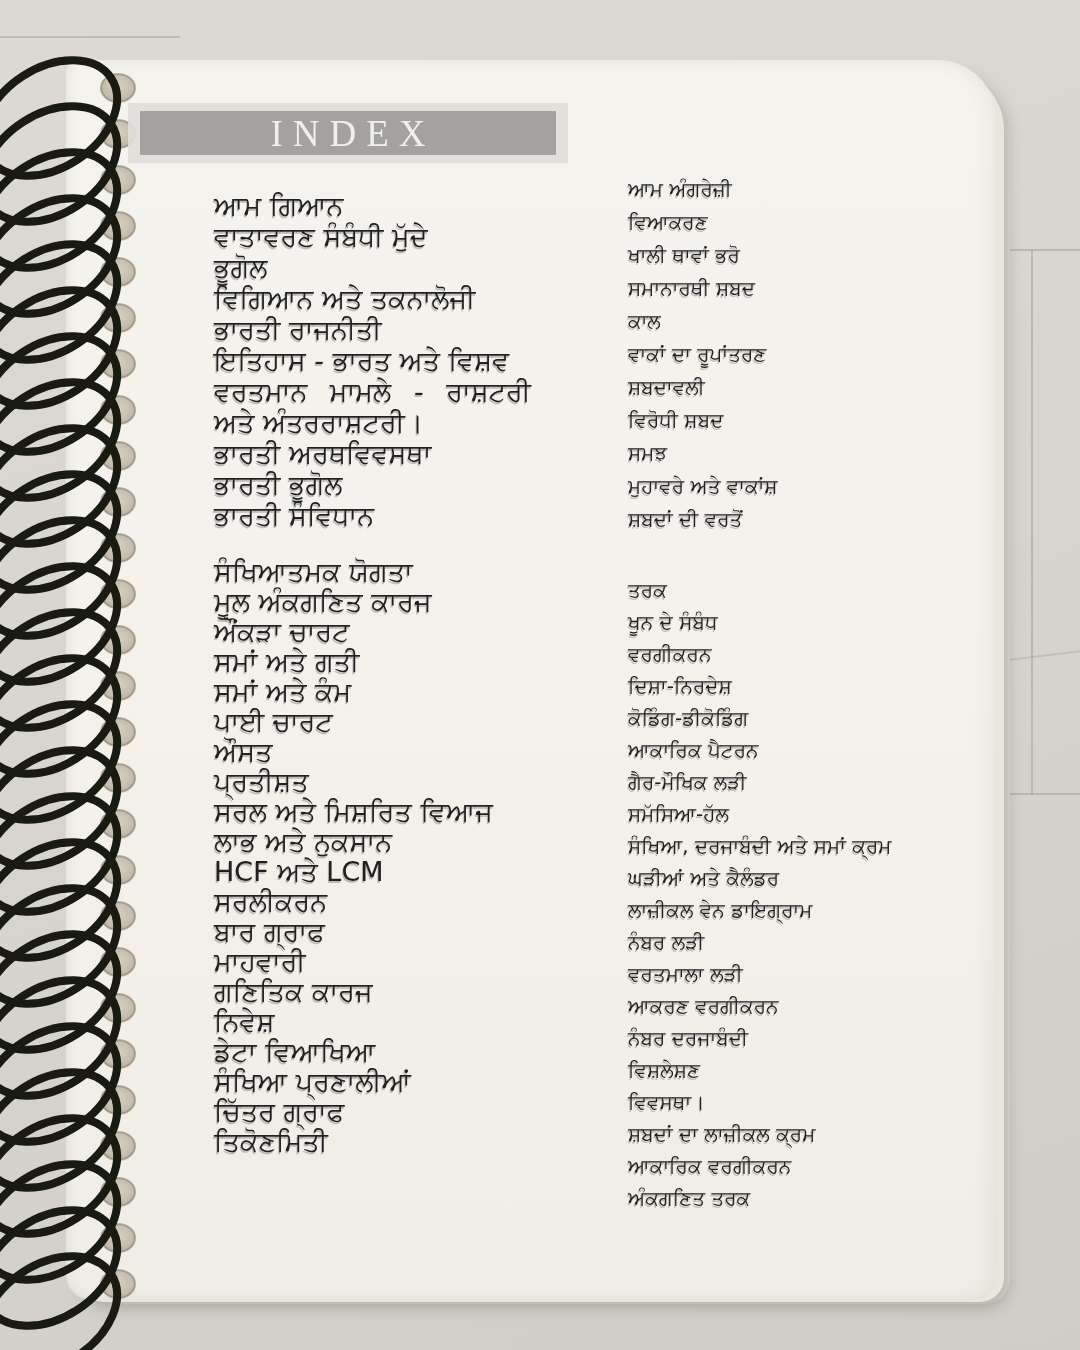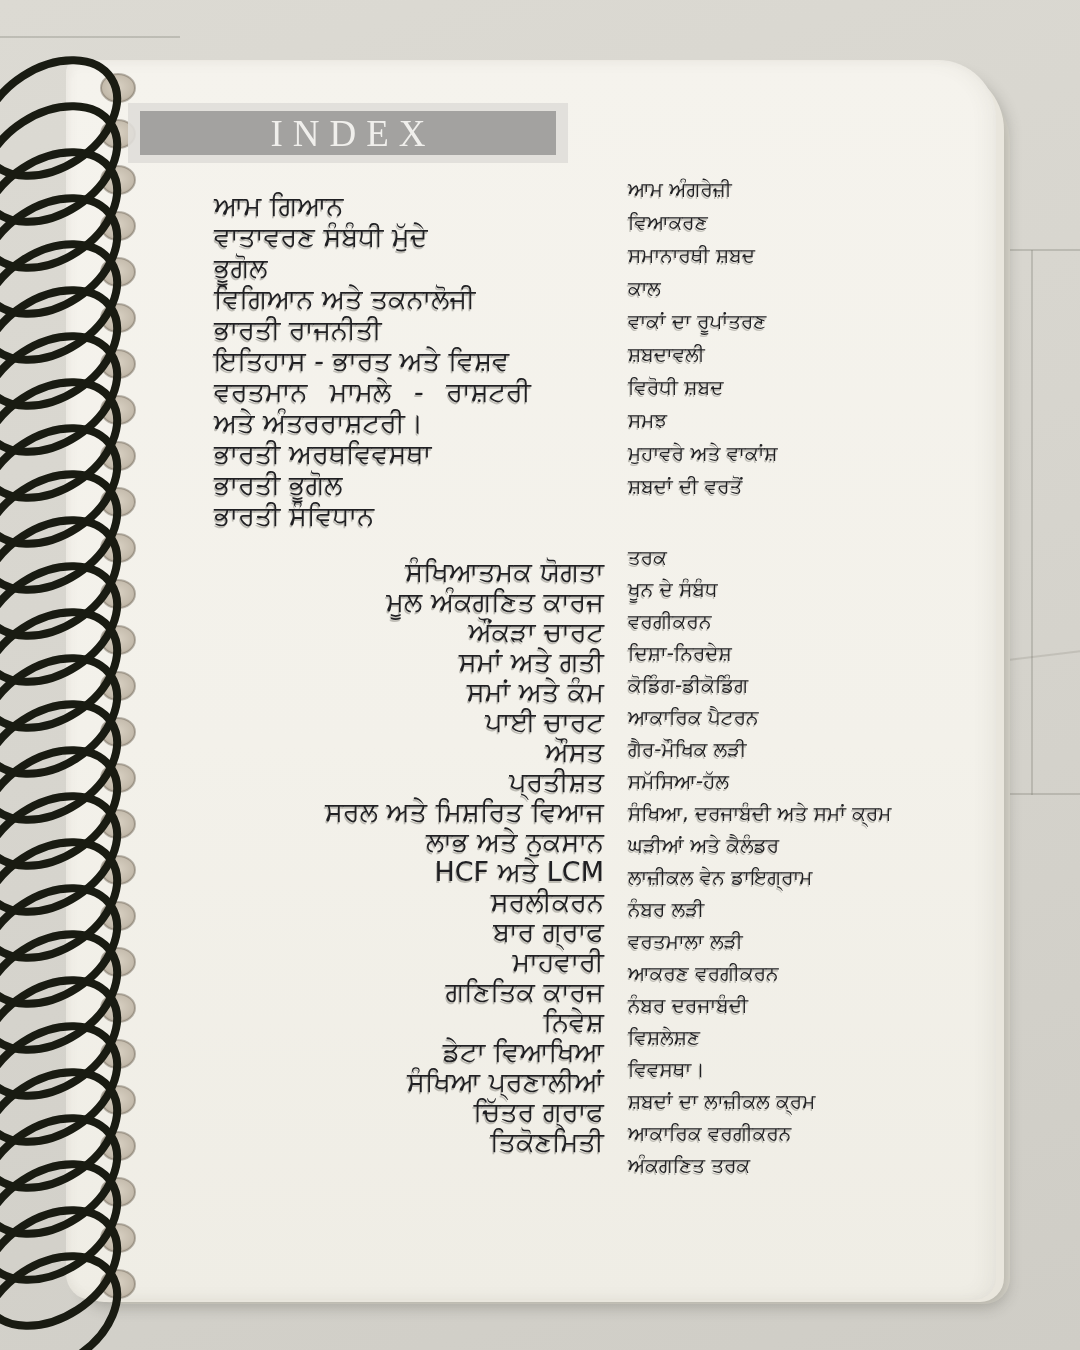--- a/index.html
+++ b/index.html
@@ -49,21 +49,21 @@
     letter-spacing:10px; padding-left:10px; line-height:1;
   }
 
   
   .col { position:absolute; color:#202023; font-weight:normal;
     text-shadow:-1px 2px 0 rgba(138,136,128,0.5);margin-left:28px; }
   .col-left  { left:186px; top:190px; width:390px; font-size:27px; }
   .col-right { left:600px; top:173px; width:440px; font-size:20px; }
   .col-left  .section.s1 .line { line-height:31px; }
   .col-left  .section.s2 .line { line-height:30px; }
-  .col-left  .section.s2 { margin-top:26px;text-align:right; }
+  .col-left  .section.s2 { margin-top:26px; }
   .col-right .section.s1 .line { line-height:33px; }
   .col-right .section.s2 .line { line-height:32px; }
   .col-right .section.s2 { margin-top:38px; }
   .line { white-space:nowrap; }
   .line.justify { word-spacing:14px; }
 </style>
 </head>
 <body>
 
 <div class="stage">
@@ -184,20 +184,21 @@
         <div class="line">ਸੰਖਿਆ ਪ੍ਰਣਾਲੀਆਂ</div>
         <div class="line">ਚਿੱਤਰ ਗ੍ਰਾਫ</div>
         <div class="line">ਤਿਕੋਣਮਿਤੀ</div>
       </div>
   </div>
 
   <div class="col col-right">
     <div class="section s1">
         <div class="line">ਆਮ ਅੰਗਰੇਜ਼ੀ</div>
         <div class="line">ਵਿਆਕਰਣ</div>
+        <div class="line">ਖਾਲੀ ਥਾਵਾਂ ਭਰੋ</div>
         <div class="line">ਸਮਾਨਾਰਥੀ ਸ਼ਬਦ</div>
         <div class="line">ਕਾਲ</div>
         <div class="line">ਵਾਕਾਂ ਦਾ ਰੂਪਾਂਤਰਣ</div>
         <div class="line">ਸ਼ਬਦਾਵਲੀ</div>
         <div class="line">ਵਿਰੋਧੀ ਸ਼ਬਦ</div>
         <div class="line">ਸਮਝ</div>
         <div class="line">ਮੁਹਾਵਰੇ ਅਤੇ ਵਾਕਾਂਸ਼</div>
         <div class="line">ਸ਼ਬਦਾਂ ਦੀ ਵਰਤੋਂ</div>
       </div>
     <div class="section s2">

